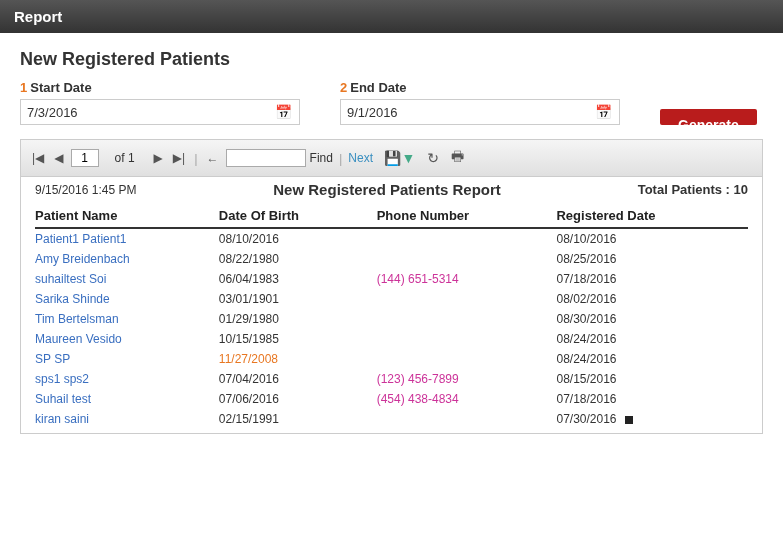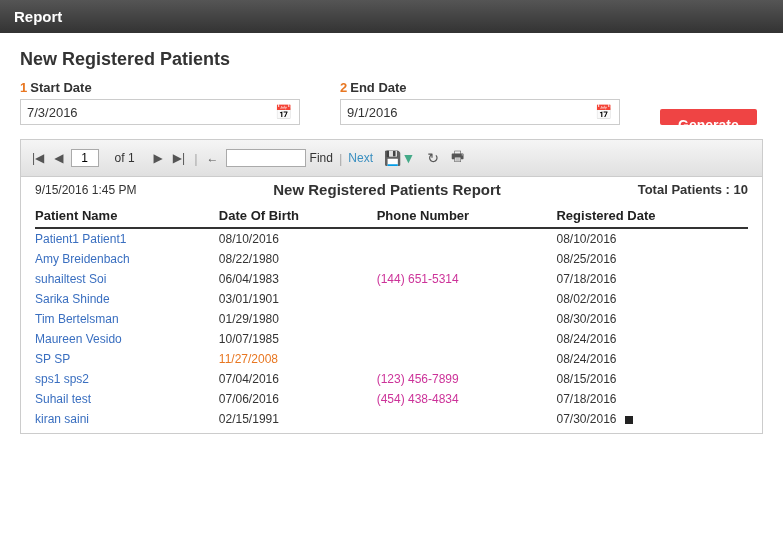--- a/index.html
+++ b/index.html
@@ -68,21 +68,21 @@
       flex: 1;
       color: #333;
     }
     .calendar-icon {
       color: #555;
       cursor: pointer;
       font-size: 14px;
       margin-left: 4px;
     }
     .generate-btn {
-      background: #ef4444;
+      background: #b91c1c;
       color: #fff;
       border: none;
       padding: 8px 18px;
       font-size: 14px;
       font-weight: bold;
       cursor: pointer;
       border-radius: 2px;
       height: 16px;
     }
     .report-container {
@@ -304,21 +304,21 @@
               <td>08/02/2016</td>
             </tr>
             <tr>
               <td><a href="#" class="link-blue">Tim Bertelsman</a></td>
               <td>01/29/1980</td>
               <td></td>
               <td>08/30/2016</td>
             </tr>
             <tr>
               <td><a href="#" class="link-blue">Maureen Vesido</a></td>
-              <td>10/07/1985</td>
+              <td>10/15/1985</td>
               <td></td>
               <td>08/24/2016</td>
             </tr>
             <tr>
               <td><a href="#" class="link-blue">SP SP</a></td>
               <td style="color: rgb(232, 119, 34);">11/27/2008</td>
               <td></td>
               <td>08/24/2016</td>
             </tr>
             <tr>

